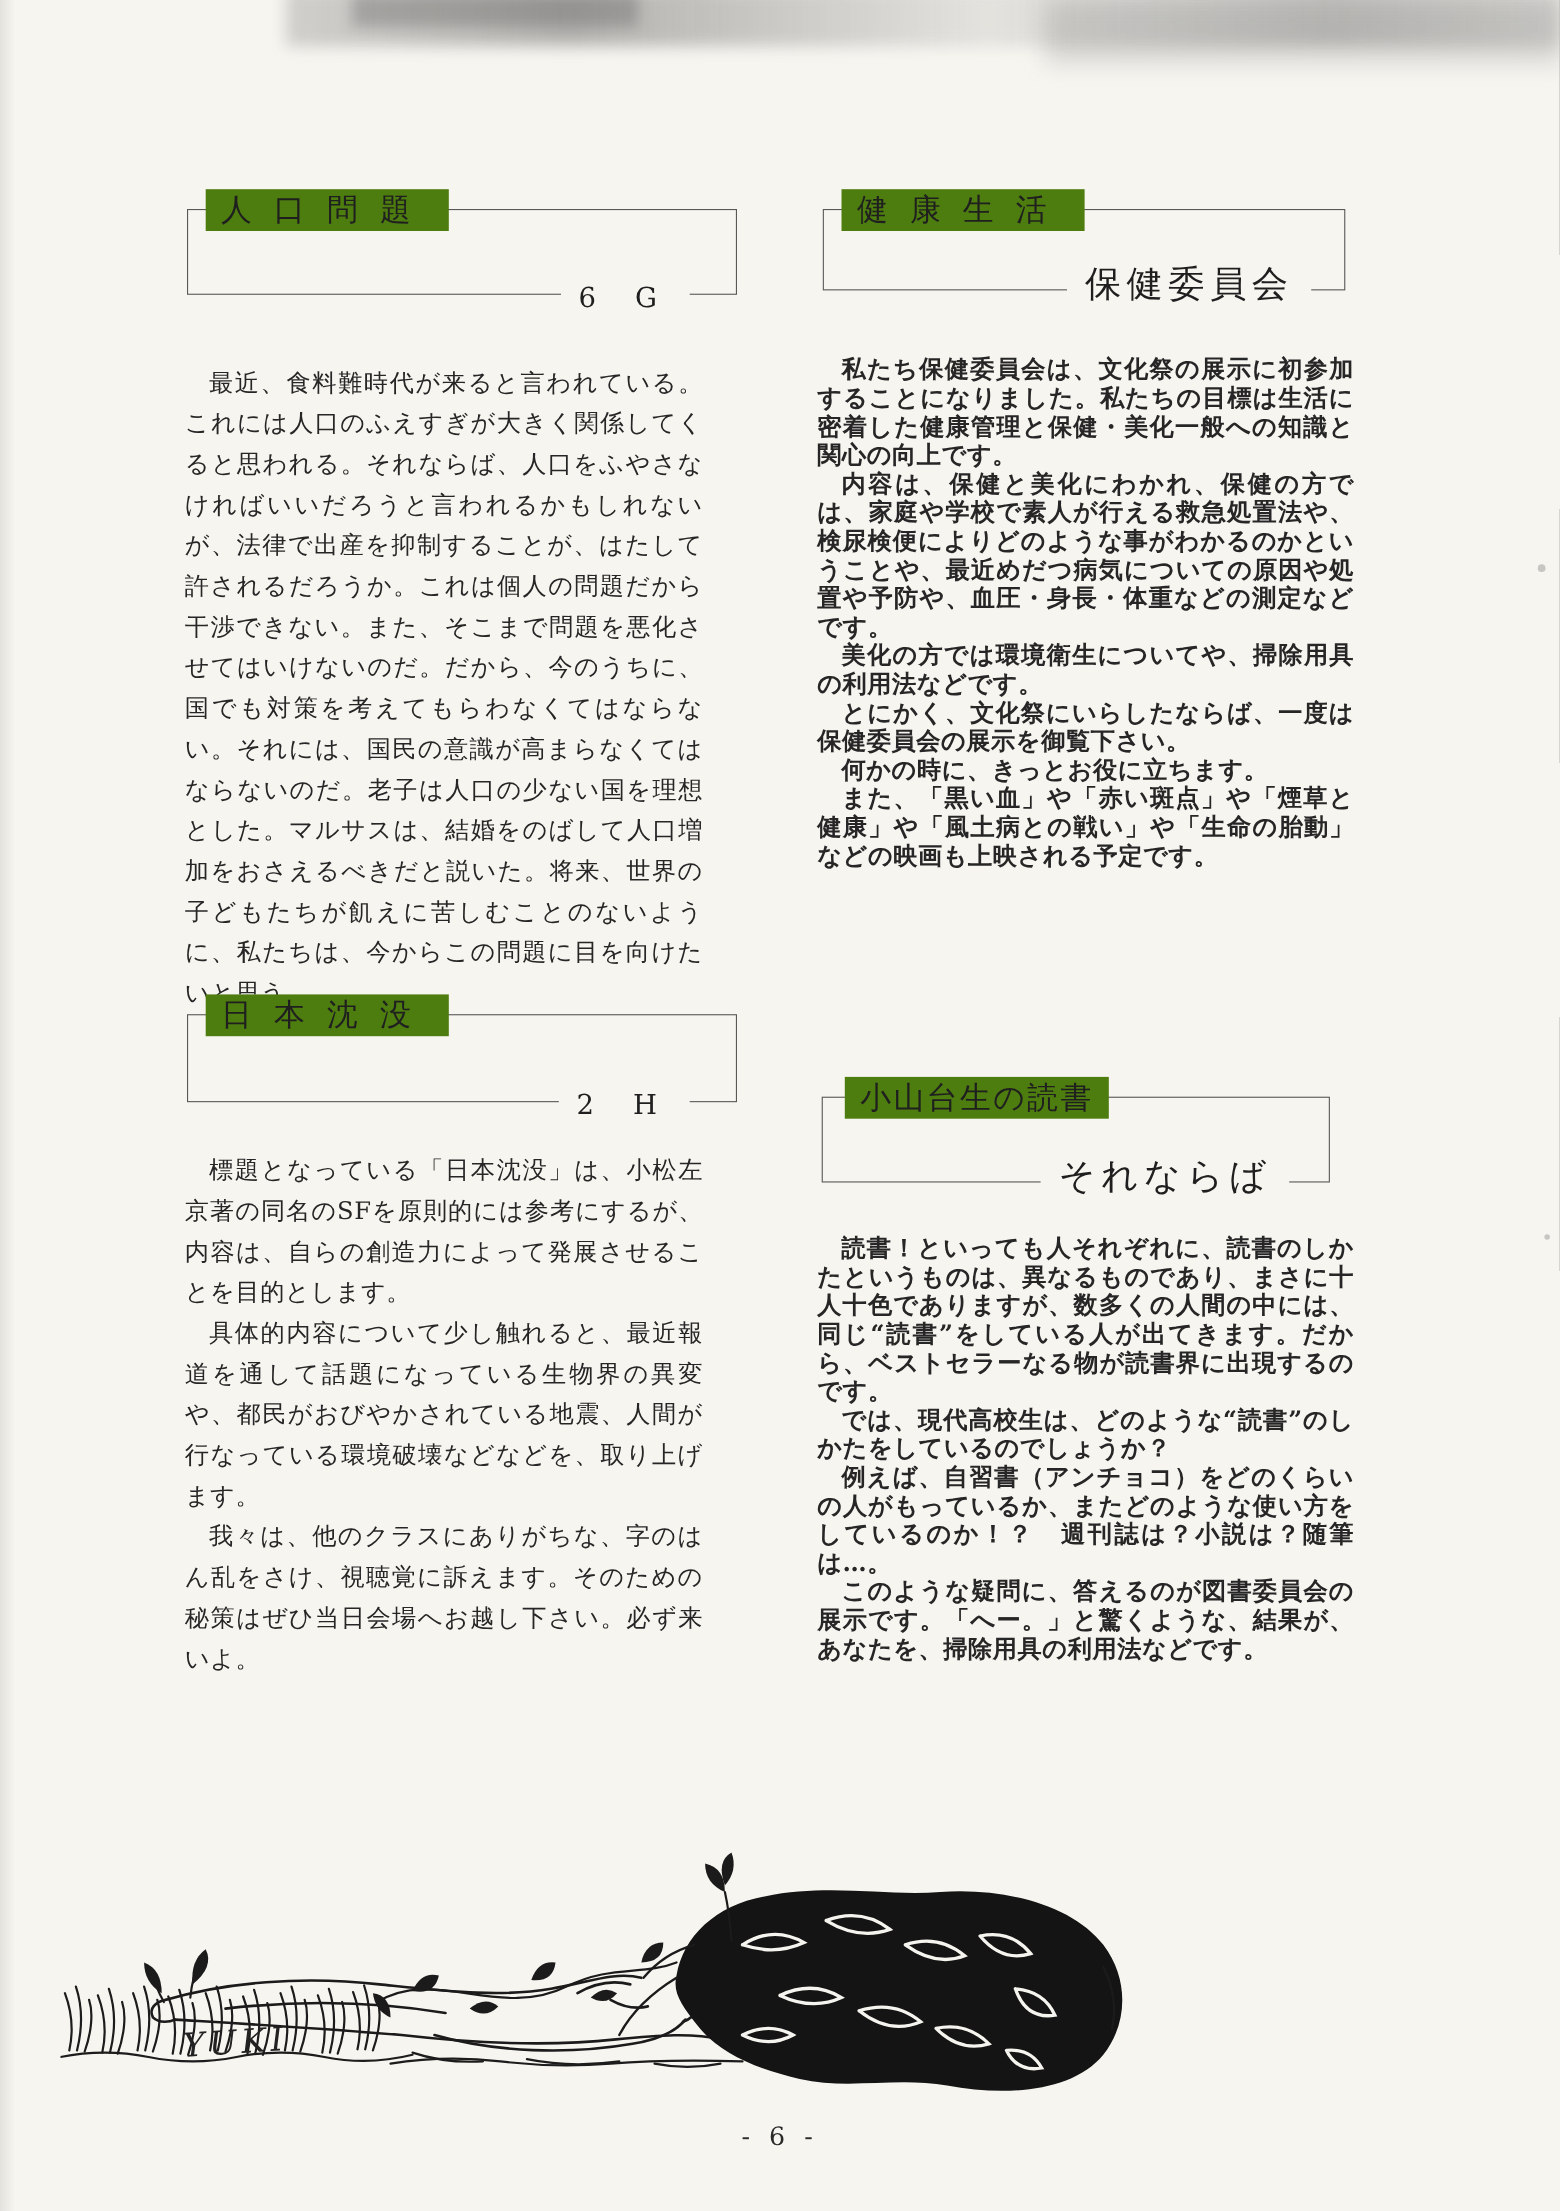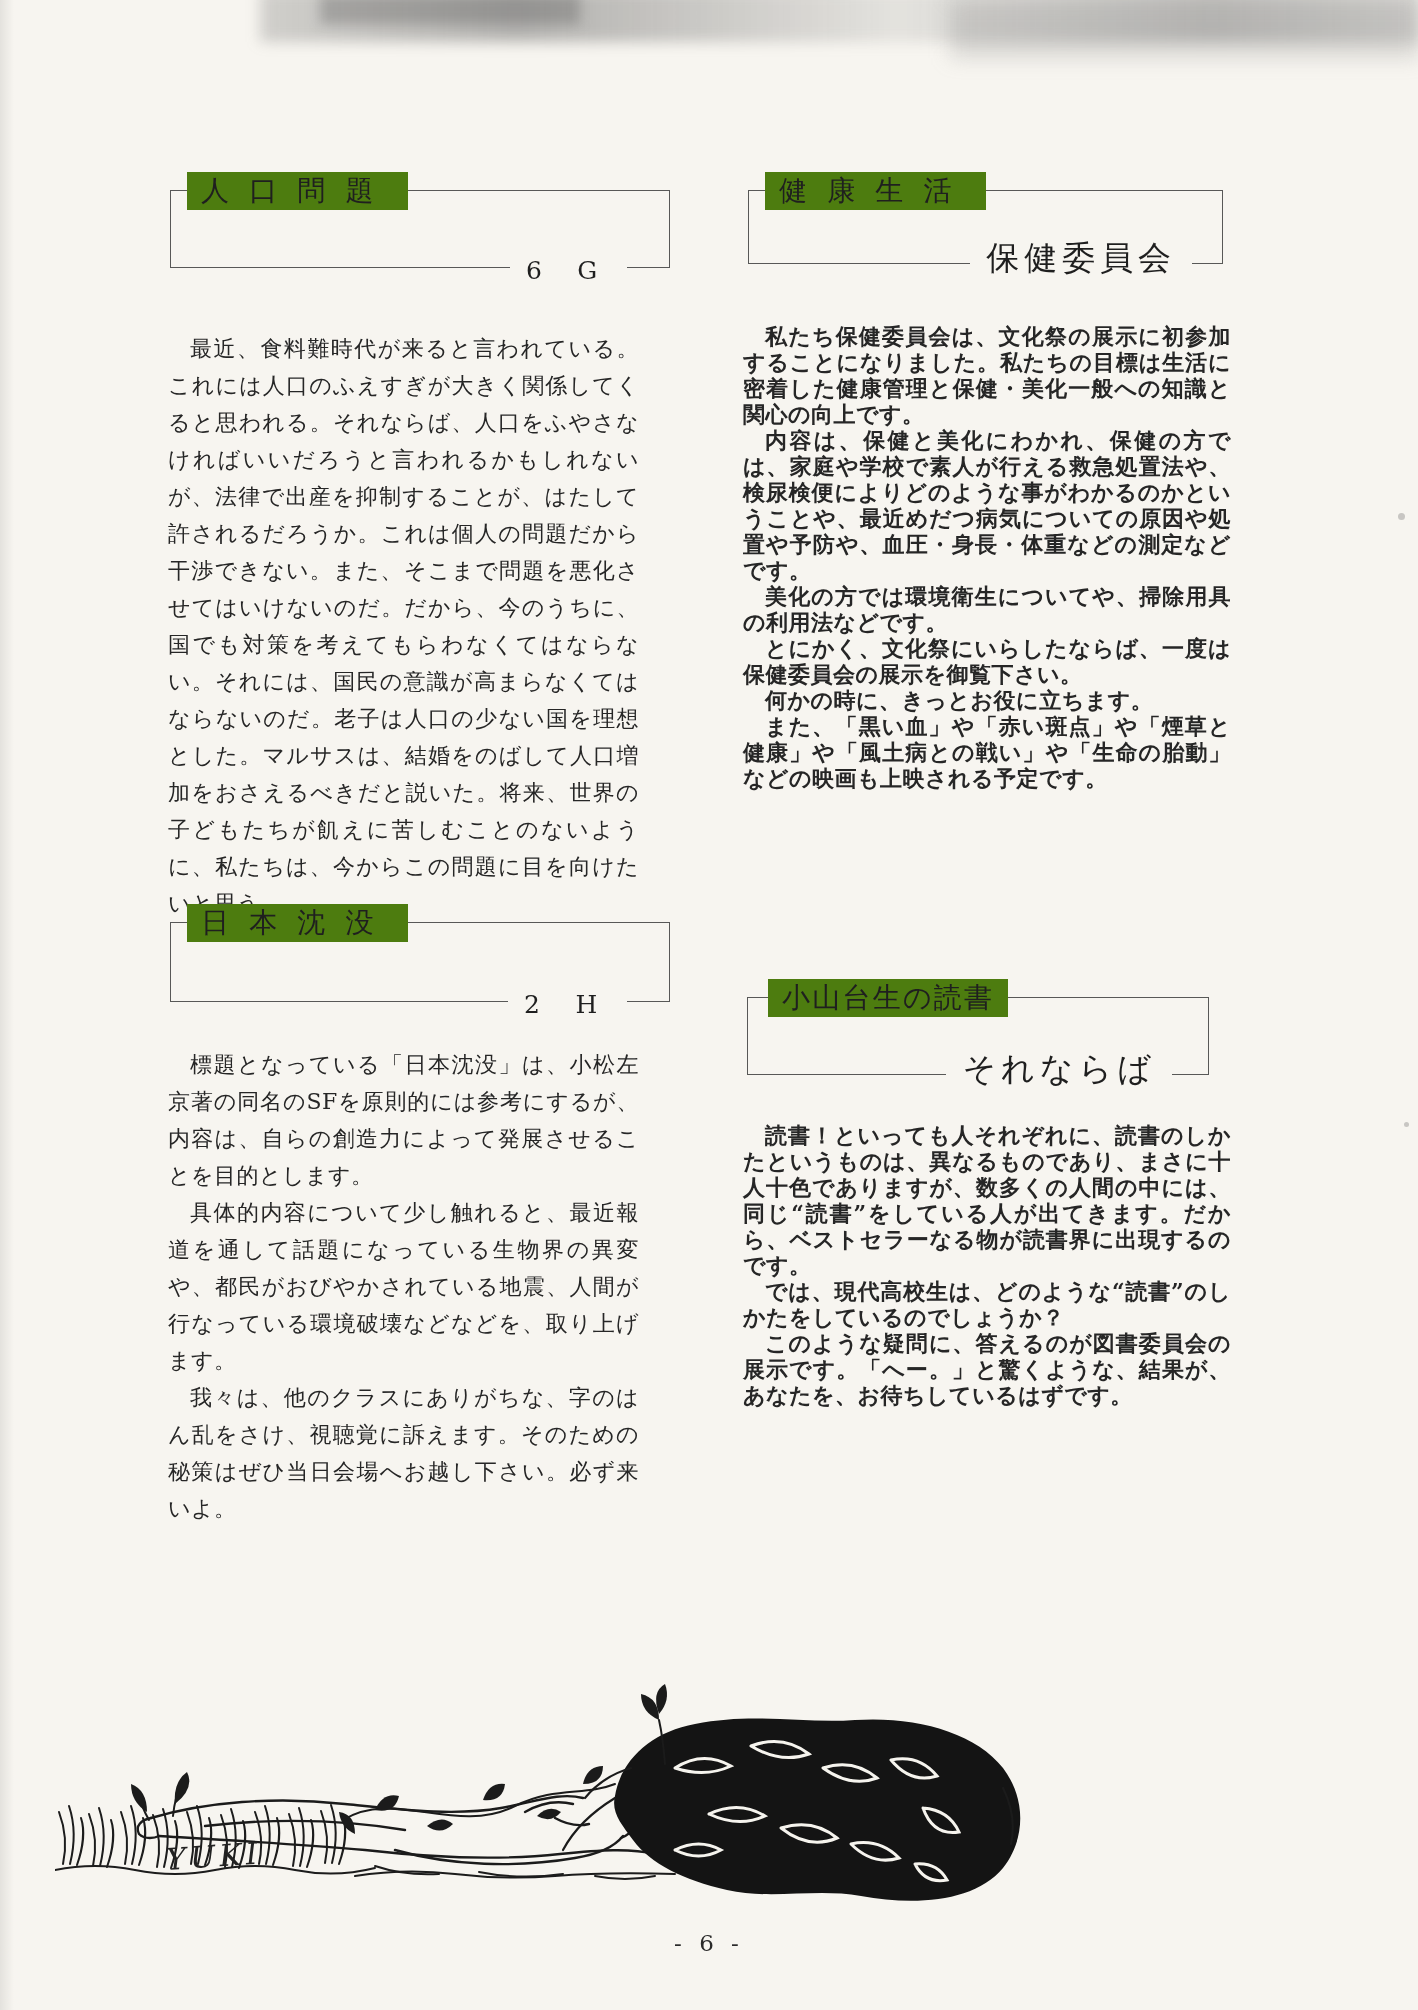--- a/index.html
+++ b/index.html
@@ -96,21 +96,22 @@
     <p>また、「黒い血」や「赤い斑点」や「煙草と健康」や「風土病との戦い」や「生命の胎動」などの映画も上映される予定です。</p>
   </div>
 
   <div class="hbox" style="left:747px; top:997px; width:462px; height:78px;padding-left:45px;">
     <div class="hbox-title sp-tight">小山台生の読書</div>
     <div class="hbox-byline byline-committee" style="right:36px;">それならば</div>
   </div>
   <div class="textblock lh-right" style="left:743px; top:1122px; width:488px;">
     <p>読書！といっても人それぞれに、読書のしかたというものは、異なるものであり、まさに十人十色でありますが、数多くの人間の中には、同じ“読書”をしている人が出てきます。だから、ベストセラーなる物が読書界に出現するのです。</p>
     <p>では、現代高校生は、どのような“読書”のしかたをしているのでしょうか？</p>
-    <p>このような疑問に、答えるのが図書委員会の展示です。「へー。」と驚くような、結果が、あなたを、お待ちしているはずです。</p>
+    <p>例えば、自習書（アンチョコ）をどのくらいの人がもっているか、またどのような使い方をしているのか！？　週刊誌は？小説は？随筆は…。</p>
+    <p>このような疑問に、答えるのが図書委員会の展示です。「へー。」と驚くような、結果が、あなたを、掃除用具の利用法などです。</p>
   </div>
 
   <svg class="illustration" viewBox="0 0 990 240" width="990" height="240">
     <defs>
       <g id="tuft" stroke="#1c1c1c" fill="none" stroke-width="2" stroke-linecap="round">
         <path d="M0,0 C4,-18 2,-36 -4,-52"></path>
         <path d="M7,0 C12,-20 12,-40 6,-58"></path>
         <path d="M14,1 C20,-16 22,-34 18,-46"></path>
       </g>
     </defs>

